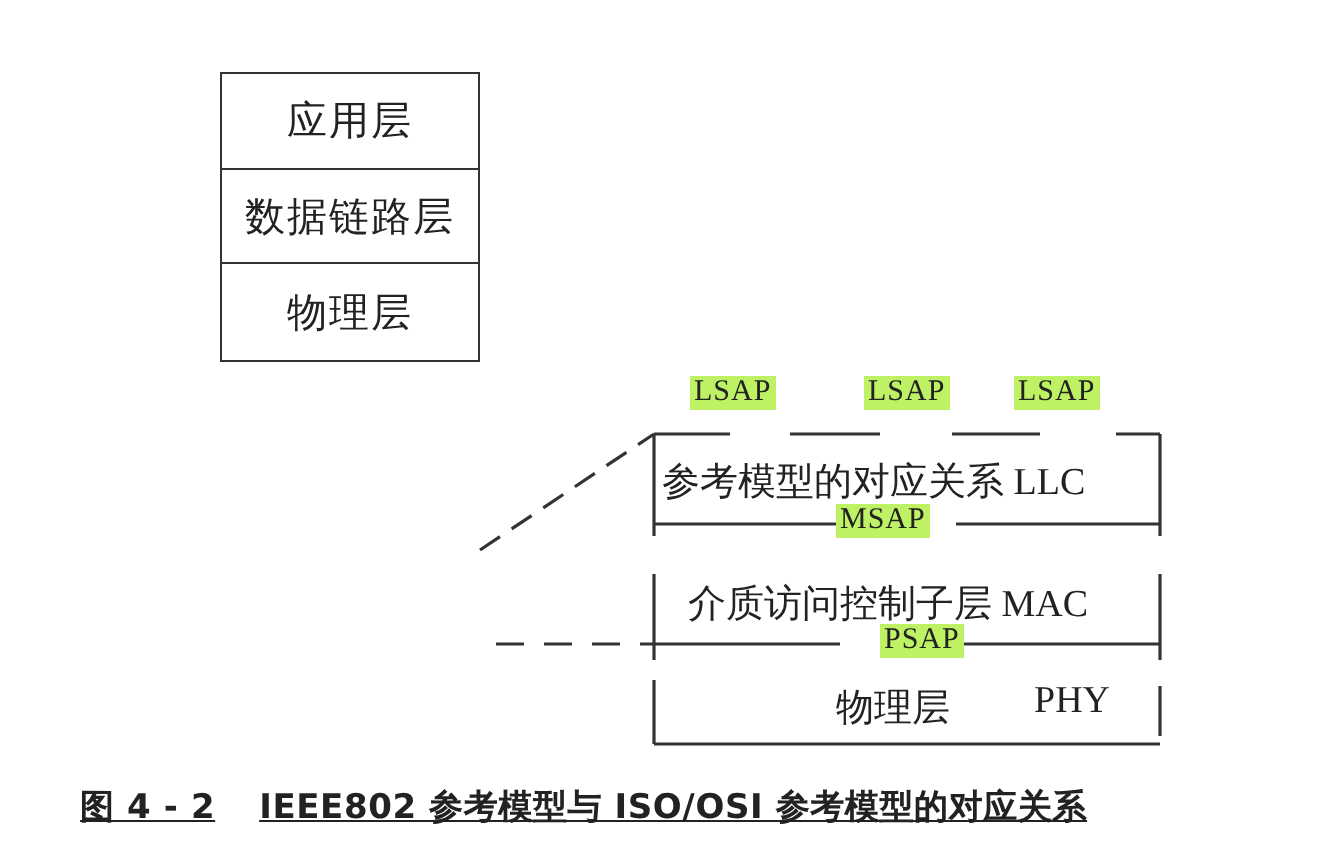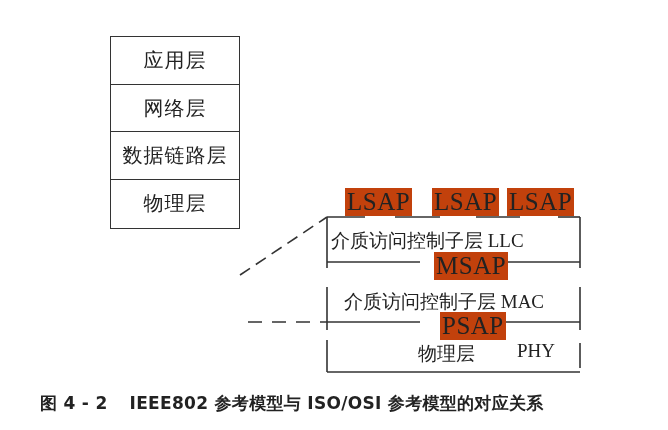--- a/index.html
+++ b/index.html
@@ -6,34 +6,33 @@
     body { width: 668px; height: 430px; position: relative; overflow: hidden;
            font-family: "DejaVu Serif", "Liberation Serif", serif; color: #222; }
     .canvas { position: absolute; left: 0; top: 0; width: 604px; height: 430px; }
     .osi-stack { position: absolute; left: 110px; top: 36px; width: 130px; border: 1.5px solid #333; box-sizing: border-box; }
     .osi-layer { height: 47.7px; border-bottom: 1.5px solid #333; box-sizing: border-box;
                  display: flex; align-items: center; justify-content: center;
                  font-size: 20px; letter-spacing: 1px; }
     .osi-layer:last-child { border-bottom: none; }
     svg.lines { position: absolute; left: 0; top: 0; }
     .lbl { position: absolute; font-family: "Liberation Serif", "DejaVu Serif", serif; white-space: nowrap; }
-    .sap { font-size: 25px; letter-spacing: 0.5px; background: #c2410c; padding: 0 2px; }
+    .sap { font-size: 15px; letter-spacing: 0.5px; background: #bef264; padding: 0 2px; }
     .sublayer { font-size: 19px; }
     .caption { position: absolute; left: 40px; top: 392px; font-size: 17px; font-weight: bold;
-               font-family: "DejaVu Sans", "Liberation Sans", sans-serif; white-space: nowrap; letter-spacing: 0.3px; }
+               font-family: "DejaVu Sans", "Liberation Sans", sans-serif; white-space: nowrap; letter-spacing: 0.3px; text-decoration: underline; }
     .caption .num { margin-right: 22px; }
   </style>
 </head>
 <body>
 
 <div class="canvas">
 
   <div class="osi-stack">
     <div class="osi-layer">应用层</div>
-    <div class="osi-layer">网络层</div>
     <div class="osi-layer">数据链路层</div>
     <div class="osi-layer">物理层</div>
   </div>
 
   <svg class="lines" width="668" height="430">
     <g stroke="#333" stroke-width="1.6" fill="none">
 
       <line x1="240" y1="275" x2="327" y2="217" stroke-dasharray="12,7"></line>
 
       <line x1="248" y1="322" x2="327" y2="322" stroke-dasharray="14,10"></line>
@@ -58,23 +57,23 @@
       <line x1="327" y1="340" x2="327" y2="372"></line>
       <line x1="580" y1="343" x2="580" y2="368"></line>
       <line x1="327" y1="372" x2="580" y2="372"></line>
     </g>
   </svg>
 
   <span class="lbl sap" style="left:345px; top:188px;">LSAP</span>
   <span class="lbl sap" style="left:432px; top:188px;">LSAP</span>
   <span class="lbl sap" style="left:507px; top:188px;">LSAP</span>
 
-  <span class="lbl sublayer" style="left:331px; top:228px;">介质访问控制子层 LLC</span>
+  <span class="lbl sublayer" style="left:331px; top:228px;">参考模型的对应关系 LLC</span>
 
-  <span class="lbl sap" style="left:418px; top:252px;margin-left:16px;">MSAP</span>
+  <span class="lbl sap" style="left:418px; top:252px;">MSAP</span>
 
   <span class="lbl sublayer" style="left:344px; top:289px;">介质访问控制子层 MAC</span>
 
   <span class="lbl sap" style="left:420px; top:312px;margin-left:20px;">PSAP</span>
 
   <span class="lbl sublayer" style="left:418px; top:341px;">物理层</span>
   <span class="lbl sublayer" style="left:517px; top:340px;">PHY</span>
 
   <div class="caption">
     <span class="num">图 4 - 2</span><span>IEEE802 参考模型与 ISO/OSI 参考模型的对应关系</span>

